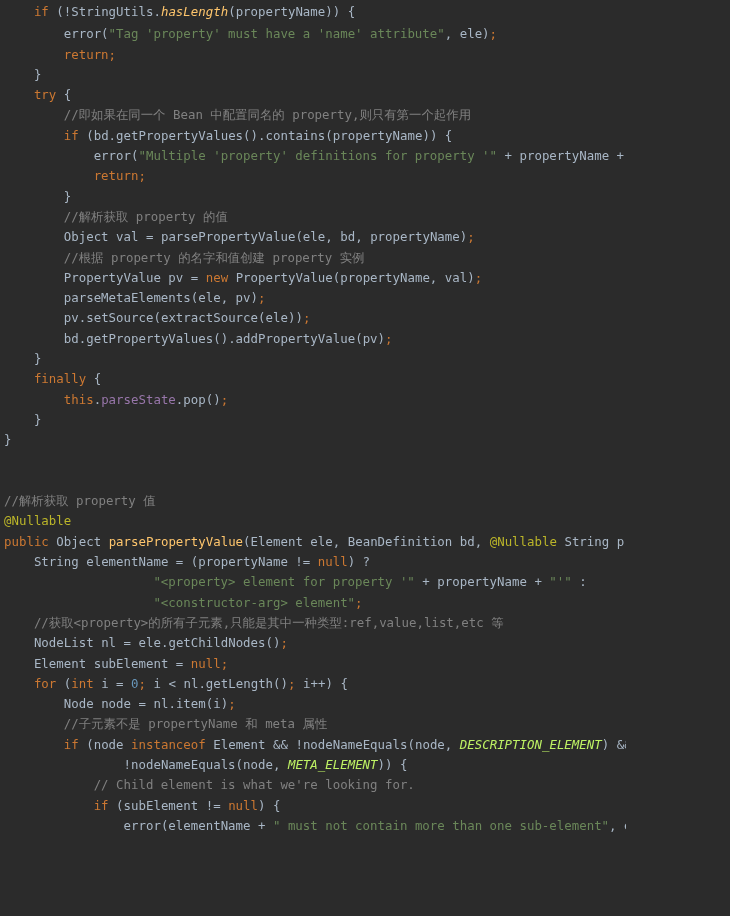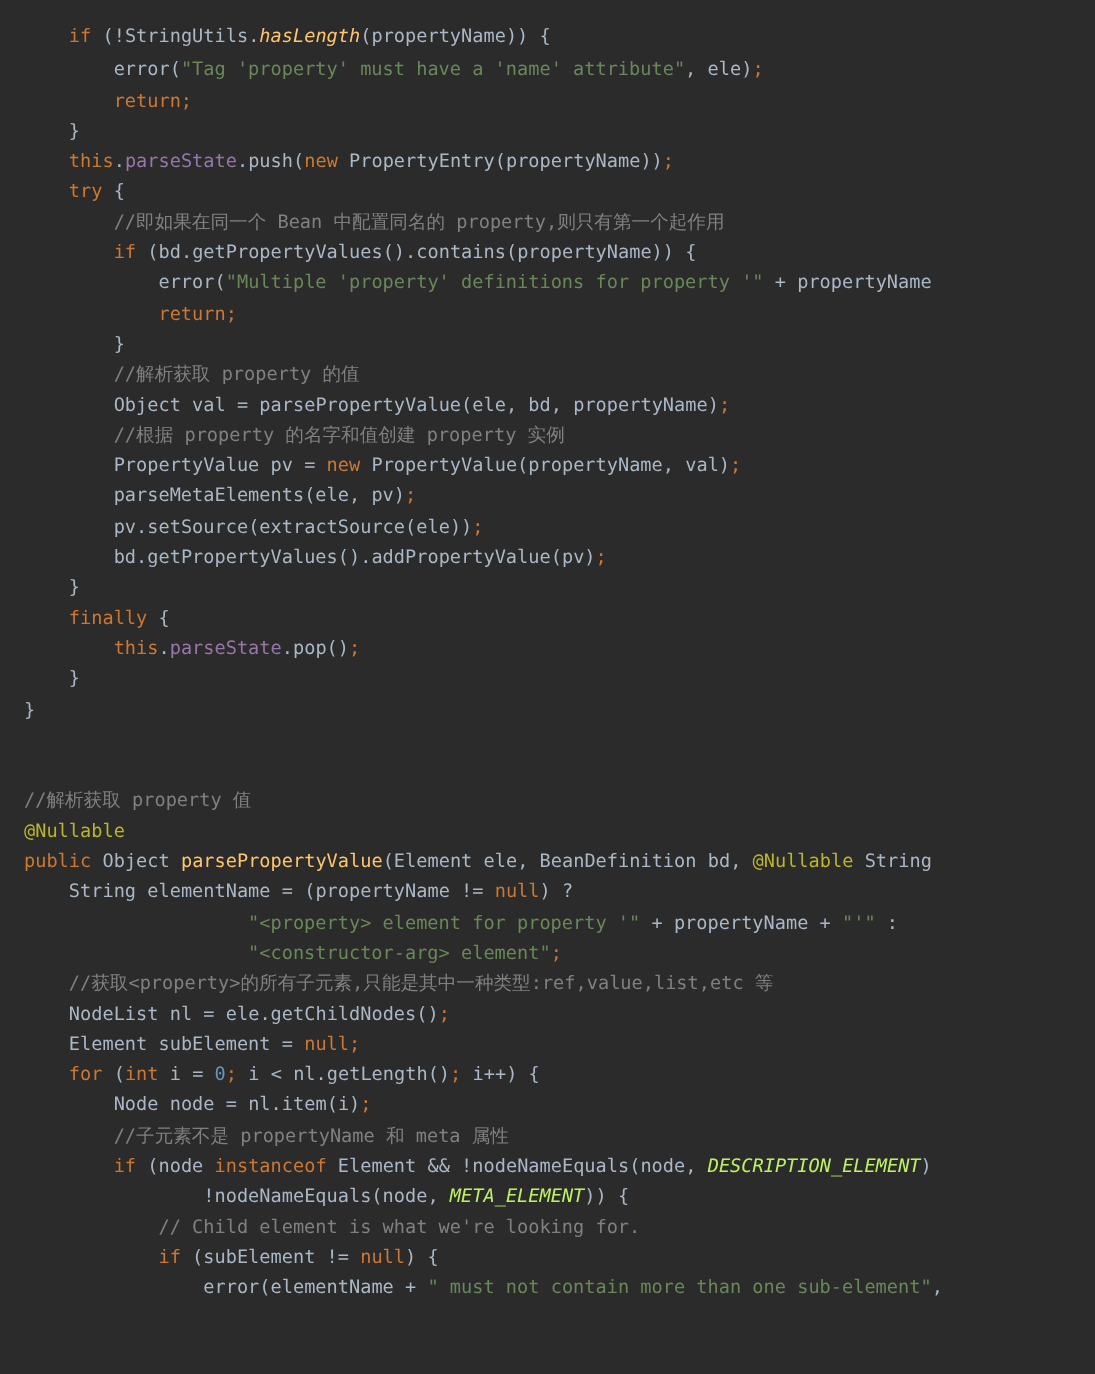--- a/index.html
+++ b/index.html
@@ -10,21 +10,21 @@
   body {
     width: 730px;
     height: 916px;
     overflow: hidden;
     font-family: "DejaVu Sans Mono", "Liberation Mono", monospace;
   }
   #editor {
     width: 626px;
     height: 916px;
     background: #2b2b2b;
-    padding: 12px;
+    padding: 0;
     box-sizing: border-box;
     overflow: hidden;
   }
   .code-line {
     height: 20.3px;
     line-height: 20.3px;
     font-size: 12.4px;
     white-space: pre;
     color: #a9b7c6;
     padding-left: 4px;
@@ -53,21 +53,20 @@
 <div id="editor">
 
   <div class="code-line"><span class="kw">    if</span><span class="pun"> (!</span><span class="id">StringUtils</span><span class="pun">.</span><span class="mth ital">hasLength</span><span class="pun">(</span><span class="id">propertyName</span><span class="pun">)) {</span></div>
 
   <div class="code-line"><span class="id">        error</span><span class="pun">(</span><span class="str">"Tag 'property' must have a 'name' attribute"</span><span class="pun">, </span><span class="id">ele</span><span class="pun">)</span><span class="semi">;</span></div>
 
   <div class="code-line"><span class="kw">        return</span><span class="semi">;</span></div>
 
   <div class="code-line"><span class="pun">    }</span></div>
 
-  <div class="code-line"><span class="kw">    this</span><span class="pun">.</span><span class="fld">parseState</span><span class="pun">.</span><span class="id">push</span><span class="pun">(</span><span class="kw">new </span><span class="id">PropertyEntry</span><span class="pun">(</span><span class="id">propertyName</span><span class="pun">))</span><span class="semi">;</span></div>
 
   <div class="code-line"><span class="kw">    try</span><span class="pun"> {</span></div>
 
 
   <div class="code-line"><span class="cmt">        //即如果在同一个 Bean 中配置同名的 property,则只有第一个起作用</span></div>
 
   <div class="code-line"><span class="kw">        if</span><span class="pun"> (</span><span class="id">bd</span><span class="pun">.</span><span class="id">getPropertyValues</span><span class="pun">().</span><span class="id">contains</span><span class="pun">(</span><span class="id">propertyName</span><span class="pun">)) {</span></div>
 
   <div class="code-line"><span class="id">            error</span><span class="pun">(</span><span class="str">"Multiple 'property' definitions for property '"</span><span class="pun"> + </span><span class="id">propertyName</span><span class="pun"> + </span><span class="str">"'"</span><span class="pun">, </span><span class="id">ele</span><span class="pun">)</span><span class="semi">;</span></div>
 

